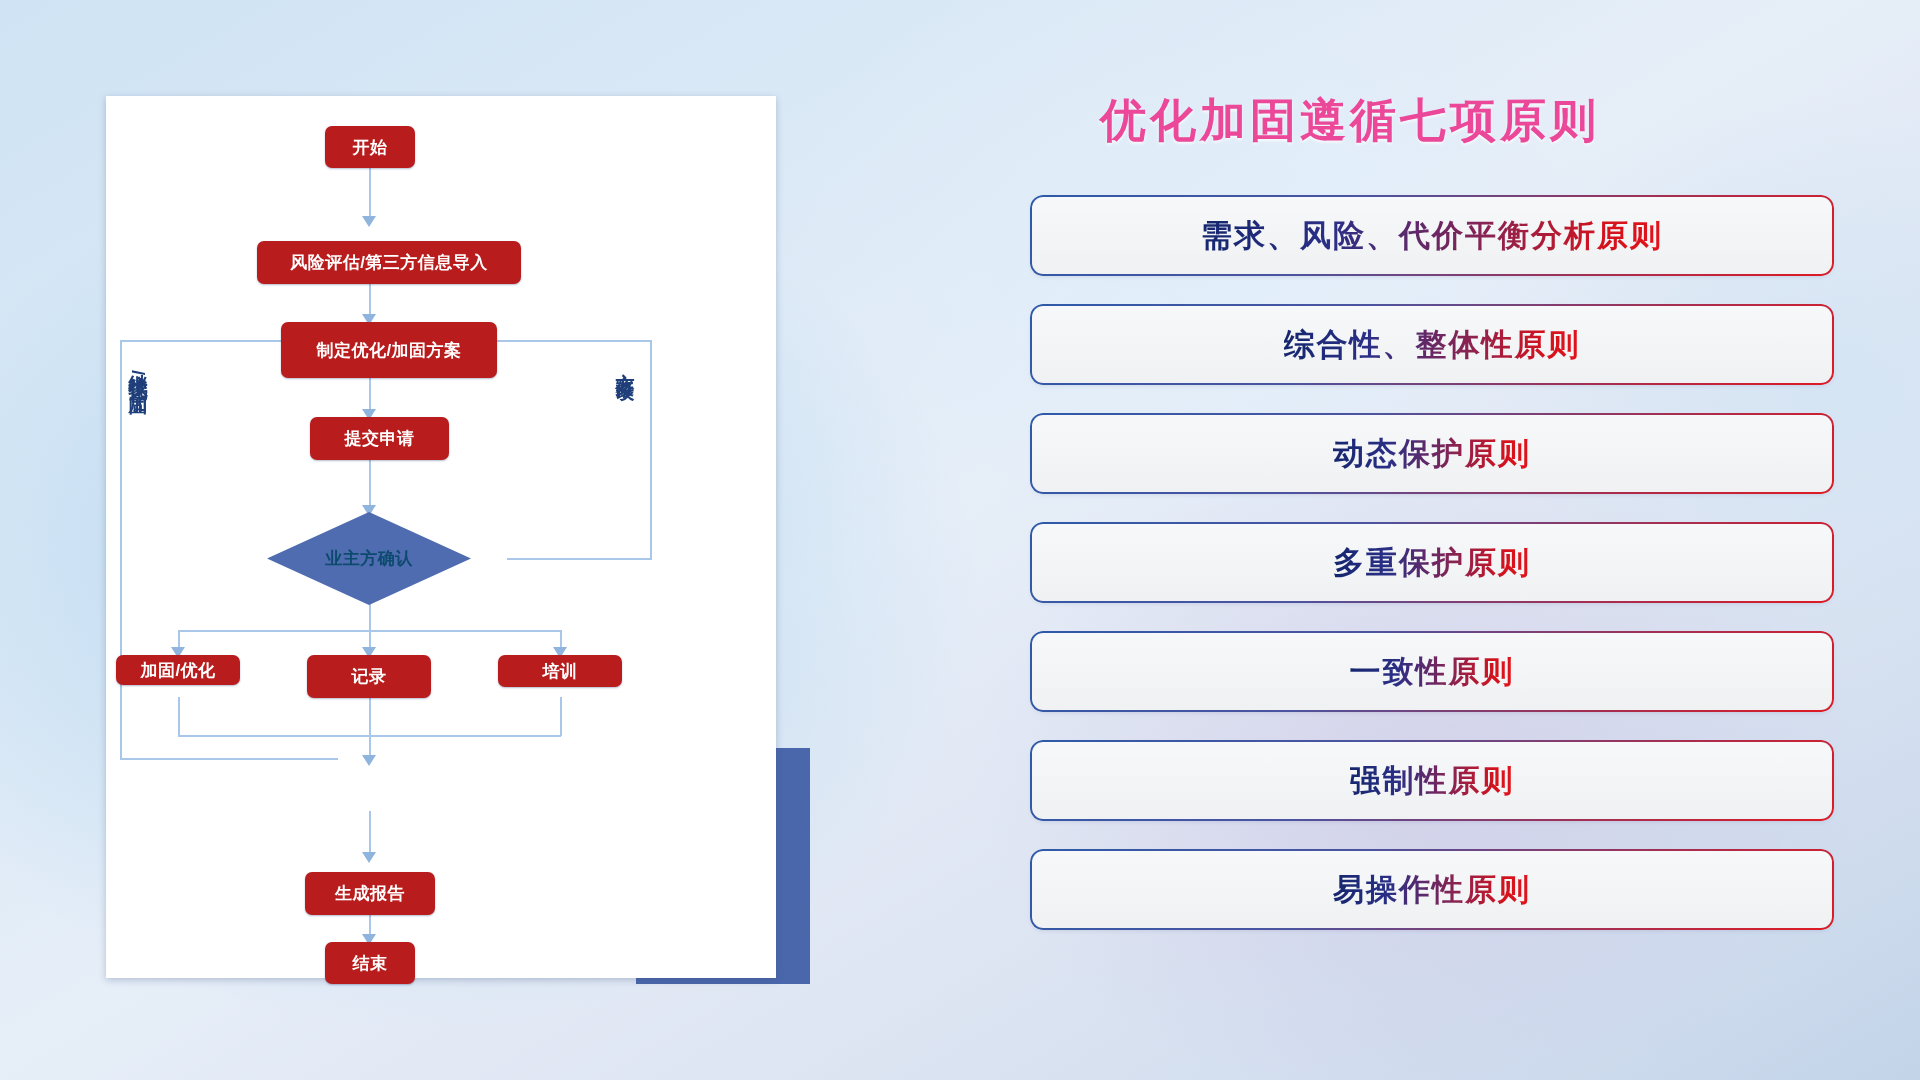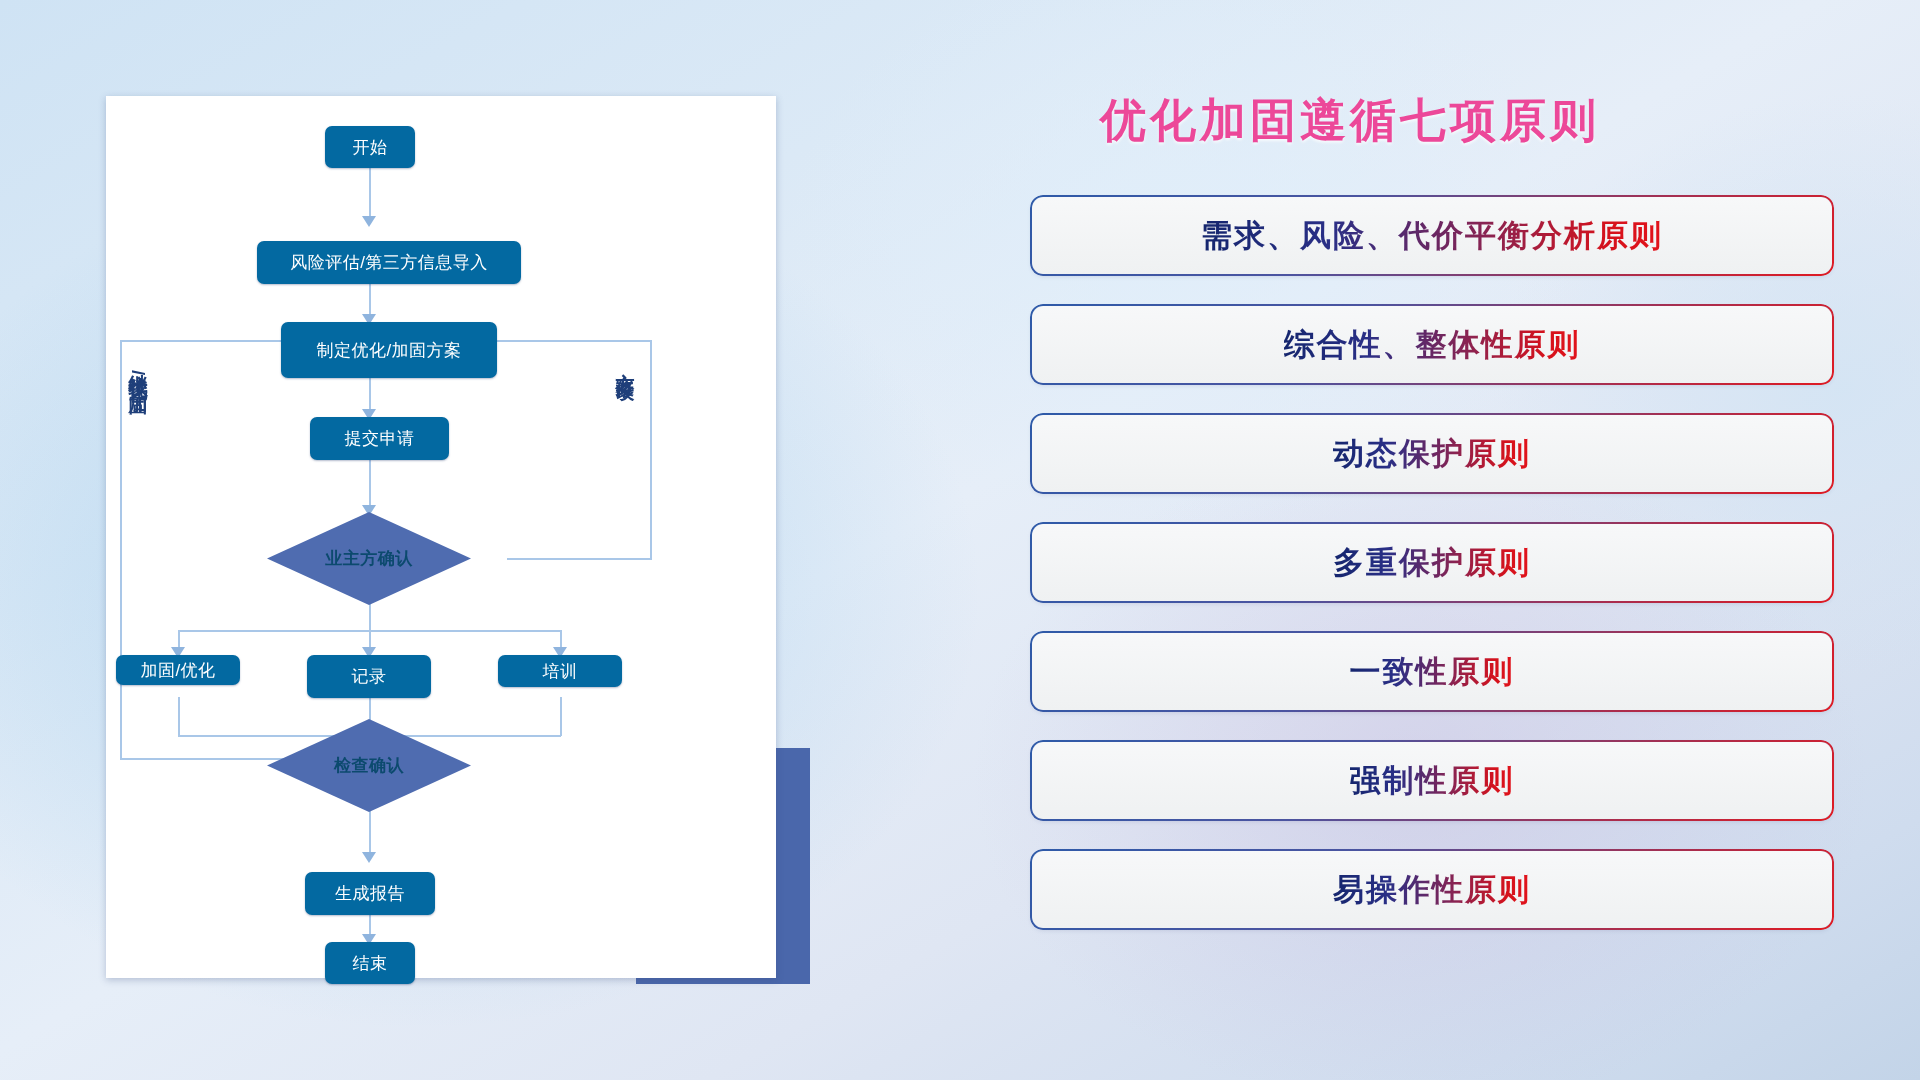--- a/index.html
+++ b/index.html
@@ -43,25 +43,25 @@
     border-top: 7px solid transparent; border-bottom: 7px solid transparent;
     border-right: 11px solid #8fb4de;
   }
   .arrow-right {
     border-top: 7px solid transparent; border-bottom: 7px solid transparent;
     border-left: 11px solid #8fb4de;
   }
 
   .node {
     position: absolute;
-    background: #0369a1;
+    background: #b91c1c;
     color: #ffffff;
     border-radius: 7px;
     display: flex; align-items: center; justify-content: center;
-    font-size: 17px; font-weight: 400; letter-spacing: .5px;
+    font-size: 17px; font-weight: 700; letter-spacing: .5px;
     white-space: nowrap;
     box-shadow: 0 1px 2px rgba(40,60,110,.35);
   }
   .diamond-wrap { position: absolute; }
   .diamond-wrap svg { display: block; }
   .diamond-label {
     position: absolute; inset: 0;
     display: flex; align-items: center; justify-content: center;
     color: #0c4a6e; font-size: 17px; font-weight: 700; letter-spacing: .5px;
     pointer-events: none;
@@ -171,26 +171,20 @@
     <svg width="204" height="93" viewBox="0 0 204 93">
       <polygon points="102,0 204,46.5 102,93 0,46.5" fill="#4f6cb0"></polygon>
     </svg>
     <div class="diamond-label">业主方确认</div>
   </div>
 
   <div class="node" style="left:10px; top:559px; width:124px; height:30px;">加固/优化</div>
   <div class="node" style="left:201px; top:559px; width:124px; height:43px;">记录</div>
   <div class="node" style="left:392px; top:559px; width:124px; height:32px;">培训</div>
 
-  <div class="diamond-wrap" style="left:161px; top:623px; width:204px; height:93px;">
-    <svg width="204" height="93" viewBox="0 0 204 93">
-      <polygon points="102,0 204,46.5 102,93 0,46.5" fill="#4f6cb0"></polygon>
-    </svg>
-    <div class="diamond-label">检查确认</div>
-  </div>
 
   <div class="node" style="left:199px; top:776px; width:130px; height:43px;">生成报告</div>
 
   <div class="node" style="left:219px; top:846px; width:90px; height:42px;">结束</div>
 </div>
 
 <div id="right-panel">
 
   <div id="panel-title">优化加固遵循七项原则</div>
 

